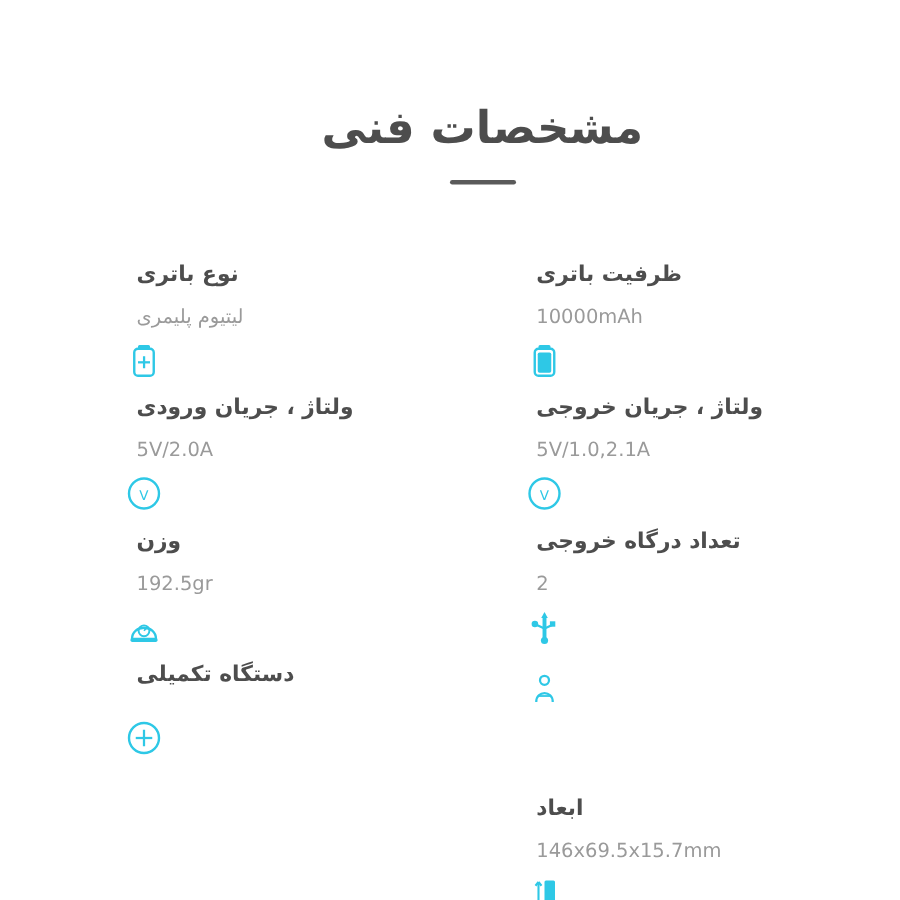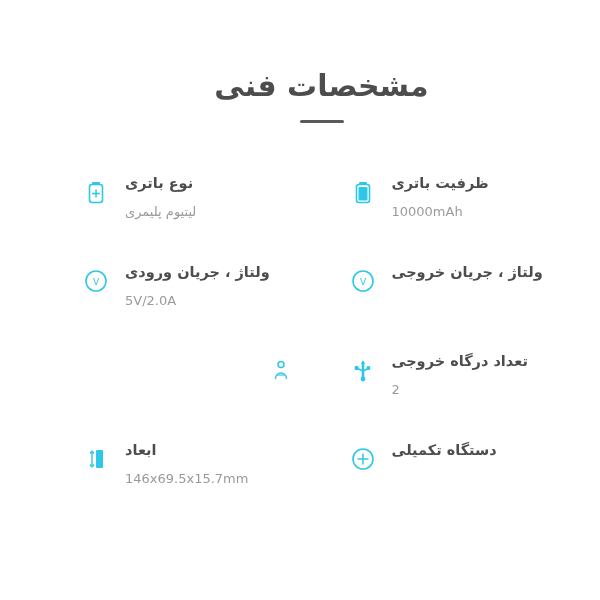--- a/index.html
+++ b/index.html
@@ -42,21 +42,22 @@
     margin-top: 30px;
     display: grid;
     grid-template-columns: 1fr 1fr;
     grid-auto-rows: 89px;
     column-gap: 0px;
     padding: 0 12px;
     box-sizing: border-box;
   }
   .spec {
     display: flex;
-    align-items: flex-start;
+    flex-direction: column;
+    align-items: flex-end;
     justify-content: flex-start;
     padding: 0 24px;
     box-sizing: border-box;
     margin-top: 20px;
   }
   .spec-icon {
     width: 34px;
     height: 34px;
     flex: 0 0 34px;
     display: flex;
@@ -127,20 +128,21 @@
           <rect x="8.5" y="7.5" width="13" height="18" rx="2.5" fill="none" stroke="#2ec8e6" stroke-width="1.6"></rect>
           <rect x="14.3" y="12.5" width="1.5" height="8" fill="#2ec8e6"></rect>
           <rect x="11" y="15.8" width="8" height="1.5" fill="#2ec8e6"></rect>
         </svg>
       </div>
     </div>
 
     <div class="spec col-left">
       <div class="spec-text">
         <span class="spec-label">ولتاژ ، جریان خروجی</span>
+        <span class="spec-value">5V/1.0,2.1A</span>
       </div>
       <div class="spec-icon">
         <svg width="30" height="30" viewBox="0 0 30 30">
           <circle cx="15" cy="15" r="10" fill="none" stroke="#2ec8e6" stroke-width="1.6"></circle>
           <text x="15" y="19" text-anchor="middle" font-size="9" fill="#2ec8e6" font-family="DejaVu Sans, sans-serif">V</text>
         </svg>
       </div>
     </div>
 
     <div class="spec col-right">
@@ -168,20 +170,34 @@
           <path d="M15 5 L17.2 9 L12.8 9 Z" fill="#2ec8e6"></path>
           <path d="M15 16 L9.5 13.5" stroke="#2ec8e6" stroke-width="1.6" fill="none"></path>
           <circle cx="8.6" cy="13" r="2.2" fill="#2ec8e6"></circle>
           <path d="M15 16 L20.5 13.5" stroke="#2ec8e6" stroke-width="1.6" fill="none"></path>
           <rect x="18.6" y="11.2" width="3.6" height="3.6" fill="#2ec8e6"></rect>
           <circle cx="15" cy="24" r="2.4" fill="#2ec8e6"></circle>
         </svg>
       </div>
     </div>
 
+    <div class="spec col-left">
+      <div class="spec-text">
+        <span class="spec-label">وزن</span>
+        <span class="spec-value">192.5gr</span>
+      </div>
+      <div class="spec-icon">
+        <svg width="30" height="30" viewBox="0 0 30 30">
+          <path d="M7 23 C7 13, 23 13, 23 23 Z" fill="none" stroke="#2ec8e6" stroke-width="1.6"></path>
+          <rect x="6" y="22.4" width="18" height="2.6" rx="1.2" fill="#2ec8e6"></rect>
+          <circle cx="15" cy="17.5" r="3.6" fill="none" stroke="#2ec8e6" stroke-width="1.3"></circle>
+          <path d="M15 17.5 L17 15.3" stroke="#2ec8e6" stroke-width="1.2"></path>
+        </svg>
+      </div>
+    </div>
 
     <div class="spec col-right">
       <div class="spec-icon">
         <svg width="30" height="30" viewBox="0 0 30 30">
           <circle cx="15" cy="9.5" r="3" fill="none" stroke="#2ec8e6" stroke-width="1.5"></circle>
           <path d="M9.5 24 C9.5 16, 20.5 16, 20.5 24" fill="none" stroke="#2ec8e6" stroke-width="1.5"></path>
           <path d="M11 20 L19 20" stroke="#2ec8e6" stroke-width="1.2"></path>
         </svg>
       </div>
     </div>

